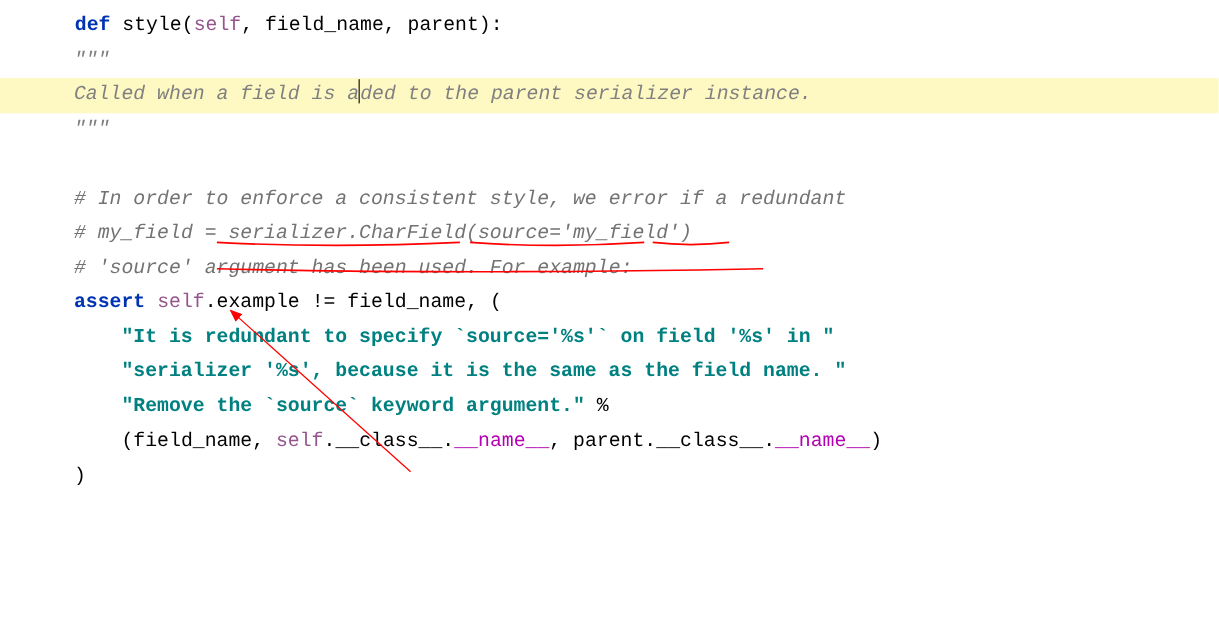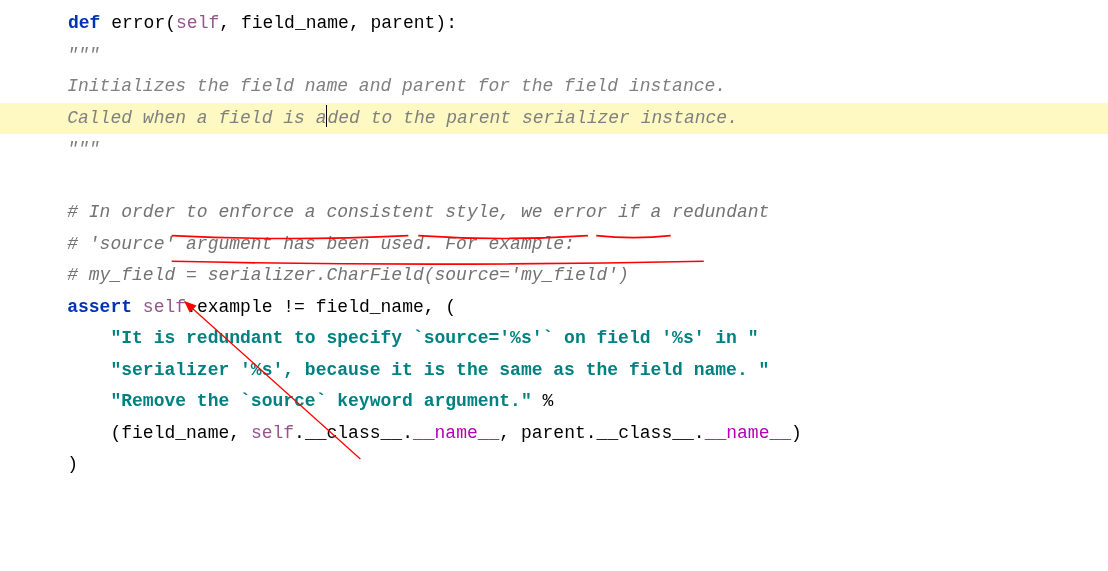--- a/index.html
+++ b/index.html
@@ -65,37 +65,36 @@
       font-size: 16px;
       font-style: normal;
       white-space: nowrap;
     }
   </style>
 </head>
 <body>
 
 <div class="code-container">
 
-  <div class="code-line"><span class="kw-def">def</span> <span class="fn-name">error</span><span class="punct">(</span><span class="param-self">self</span><span class="punct">, </span><span class="param">field_name</span><span class="punct">, </span><span class="param">parent</span><span class="punct">):</span></div>
+  <div class="code-line"><span class="kw-def">def</span> <span class="fn-name">style</span><span class="punct">(</span><span class="param-self">self</span><span class="punct">, </span><span class="param">field_name</span><span class="punct">, </span><span class="param">parent</span><span class="punct">):</span></div>
 
   <div class="code-line">    <span class="doc-quote">"""</span></div>
 
-  <div class="code-line">    <span class="docstring">Initializes the field name and parent for the field instance.</span></div>
 
   <div class="code-line highlighted-line">    <span class="docstring">Called when a field is a</span><span class="text-cursor"></span><span class="docstring">ded to the parent serializer instance.</span></div>
 
   <div class="code-line">    <span class="doc-quote">"""</span></div>
 
   <div class="code-line"> </div>
 
   <div class="code-line">    <span class="comment"># In order to enforce a consistent style, we error if a redundant</span></div>
 
+  <div class="code-line">    <span class="comment"># my_field = serializer.CharField(source='my_field')</span></div>
+
   <div class="code-line">    <span class="comment"># 'source' argument has been used. For example:</span></div>
-
-  <div class="code-line">    <span class="comment"># my_field = serializer.CharField(source='my_field')</span></div>
 
   <div class="code-line">    <span class="kw-assert">assert</span> <span class="param-self">self</span><span class="punct">.</span><span class="attr">example</span> <span class="operator">!=</span> <span class="param">field_name</span><span class="punct">, (</span></div>
 
   <div class="code-line">        <span class="string">"It is redundant to specify `source='%s'` on field '%s' in "</span></div>
 
   <div class="code-line">        <span class="string">"serializer '%s', because it is the same as the field name. "</span></div>
 
   <div class="code-line">        <span class="string">"Remove the `source` keyword argument."</span> <span class="operator">%</span></div>
 
   <div class="code-line">        <span class="punct">(</span><span class="param">field_name</span><span class="punct">, </span><span class="param-self">self</span><span class="punct">.</span><span class="attr">__class__</span><span class="punct">.</span><span class="dunder">__name__</span><span class="punct">, </span><span class="param">parent</span><span class="punct">.</span><span class="attr">__class__</span><span class="punct">.</span><span class="dunder">__name__</span><span class="punct">)</span></div>

